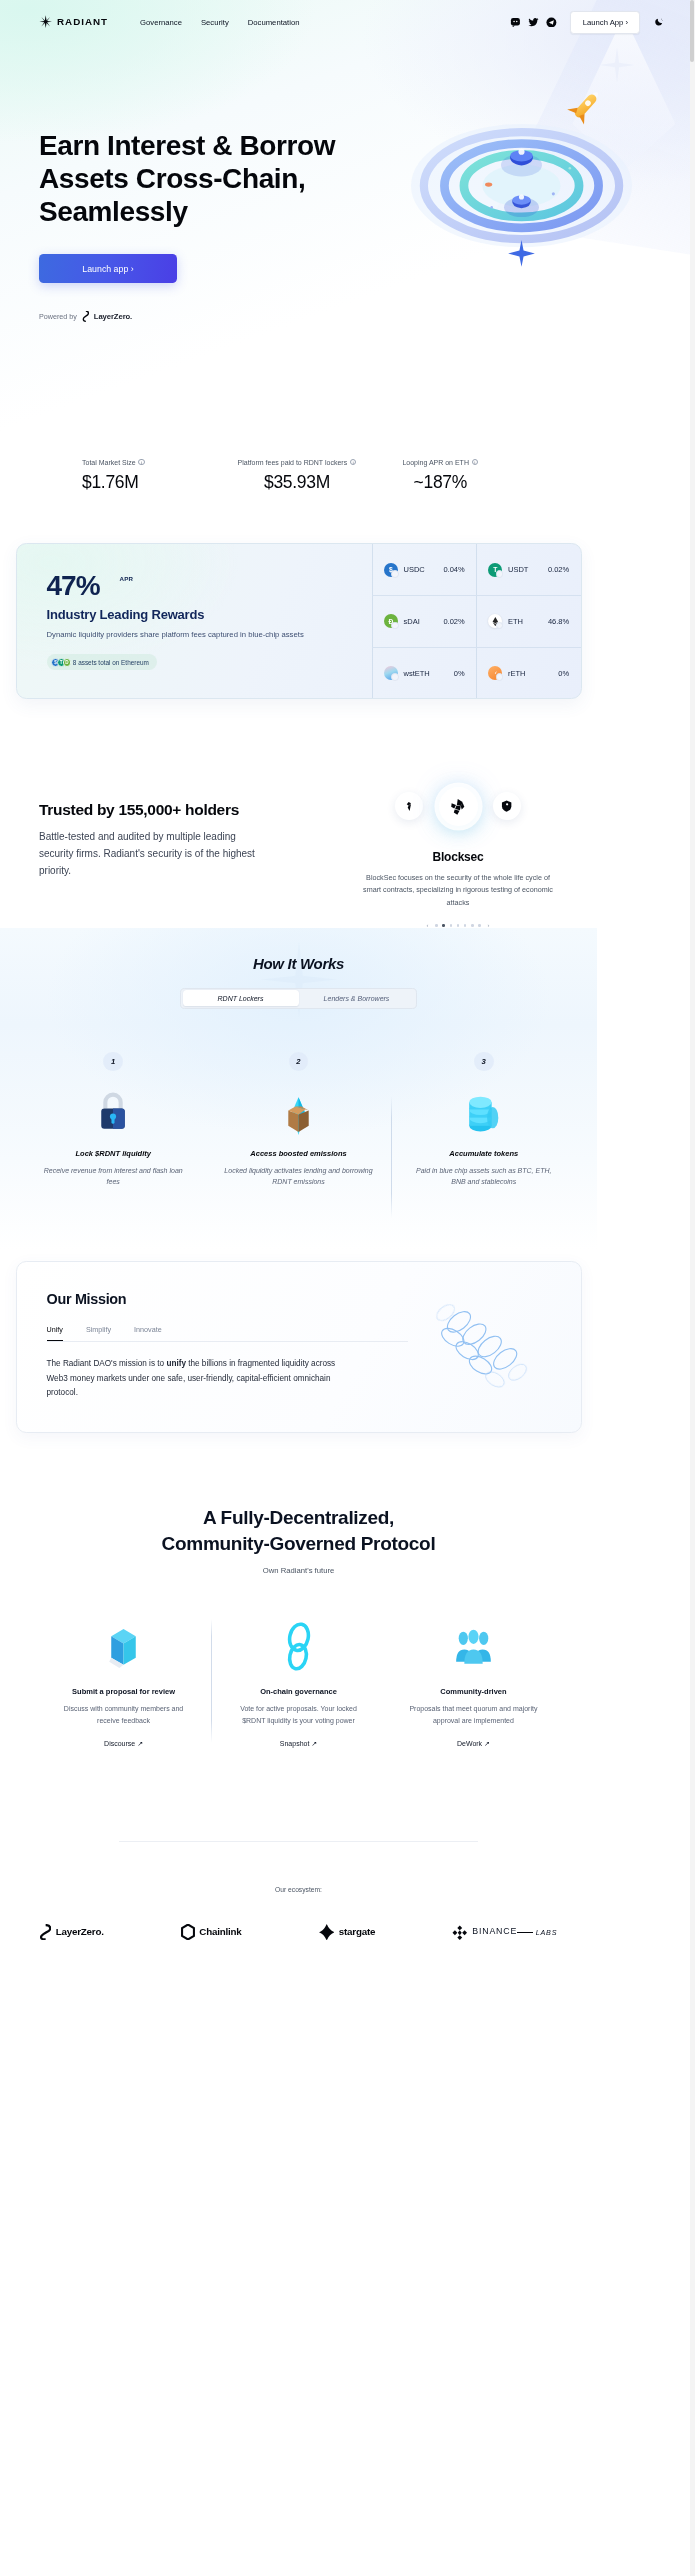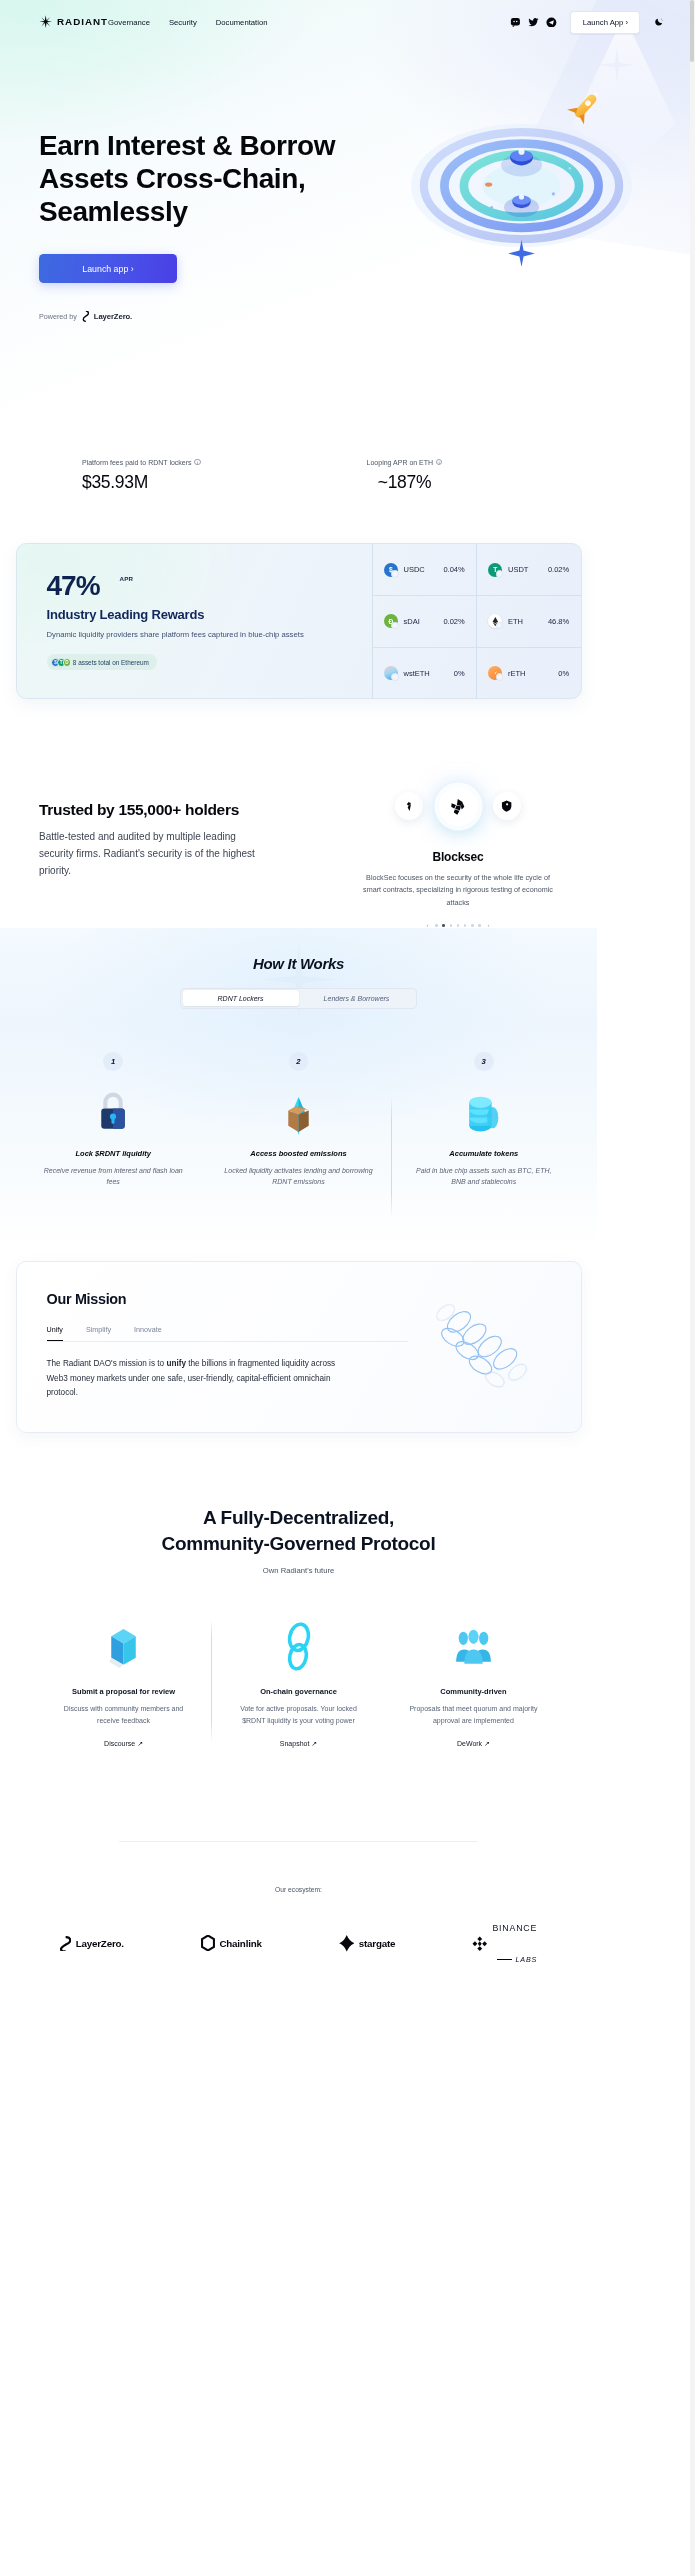--- a/index.html
+++ b/index.html
@@ -51,21 +51,21 @@
     height: 44px;
     display: flex;
     align-items: center;
     padding: 0 30px 0 39px;
   }
   .brand { display: flex; align-items: center; gap: 4.6px; }
   .brand-mark { width: 13.4px; height: 13.4px; }
   .brand-name {
     font-size: 9.8px; font-weight: 700; letter-spacing: 1px; color: #05070c;
   }
-  .nav { display: flex; align-items: center; gap: 19px; }
+  .nav { display: flex; align-items: center; gap: 19px; margin-left: 32px; }
   .nav a {
     font-size: 7.7px; color: #0b1221; text-decoration: none; font-weight: 400;
   }
   .topbar-right { margin-left: auto; display: flex; align-items: center; gap: 8.2px; }
   .social { display: flex; align-items: center; gap: 7.2px; }
   .social-icon { width: 10.8px; height: 10.8px; display: block; cursor: pointer; }
   .launch-btn {
     margin-left: 5.2px;
     background: #ffffff;
     border: 0.5px solid #e2e6ee;
@@ -326,21 +326,21 @@
   
   .footer { margin-top: 93px; padding: 0 20.6px; }
   .footer-rule { height: 0.5px; background: #eceff4; margin: 0 98px; }
   .eco-label { text-align: center; margin-top: 44px; font-size: 6.7px; color: #4b5563; }
   .eco-logos {
     margin-top: 31px; display: flex; align-items: center; justify-content: center; gap: 77px;
     padding-bottom: 90px;
   }
   .eco-item { display: flex; align-items: center; gap: 4.6px; cursor: pointer; }
   .eco-text { font-size: 9.8px; font-weight: 700; letter-spacing: -0.2px; color: #05070c; }
-  .binance-text { display: flex; flex-direction: column; line-height: 1; gap: 22px; }
+  .binance-text { display: flex; flex-direction: row; line-height: 1; }
   .binance-top { font-size: 8.8px; font-weight: 400; letter-spacing: 0.8px; }
   .binance-bot { font-size: 7.2px; font-weight: 400; letter-spacing: 0.8px; text-align: right; margin-top: 1.5px;
                  display: flex; align-items: center; gap: 3.1px; justify-content: flex-end; font-style: italic;}
   .binance-rule { width: 15.5px; height: 1px; background: #05070c; display: inline-block;}
 
   
   .fake-scroll {
     position: fixed; right: 0; top: 0; width: 5.2px; height: 100%;
     background: #f4f4f4; z-index: 50;
   }
@@ -463,20 +463,27 @@
       <ellipse cx="246" cy="188" rx="7" ry="4" fill="#f08a5d"></ellipse>
       <circle cx="372" cy="206" r="3" fill="#9fb4f5"></circle>
       <circle cx="252" cy="232" r="2.5" fill="#9fb4f5"></circle>
       <circle cx="404" cy="156" r="2.5" fill="#a9e7e1"></circle>
     </svg>
   </div>
 
   <div class="stats">
     <div class="stat">
       <div class="stat-label">
+        <span>Total Market Size</span>
+        <span class="info-dot">i</span>
+      </div>
+      <div class="stat-value">$1.76M</div>
+    </div>
+    <div class="stat">
+      <div class="stat-label">
         <span>Platform fees paid to RDNT lockers</span>
         <span class="info-dot">i</span>
       </div>
       <div class="stat-value">$35.93M</div>
     </div>
     <div class="stat">
       <div class="stat-label">
         <span>Looping APR on ETH</span>
         <span class="info-dot">i</span>
       </div>

